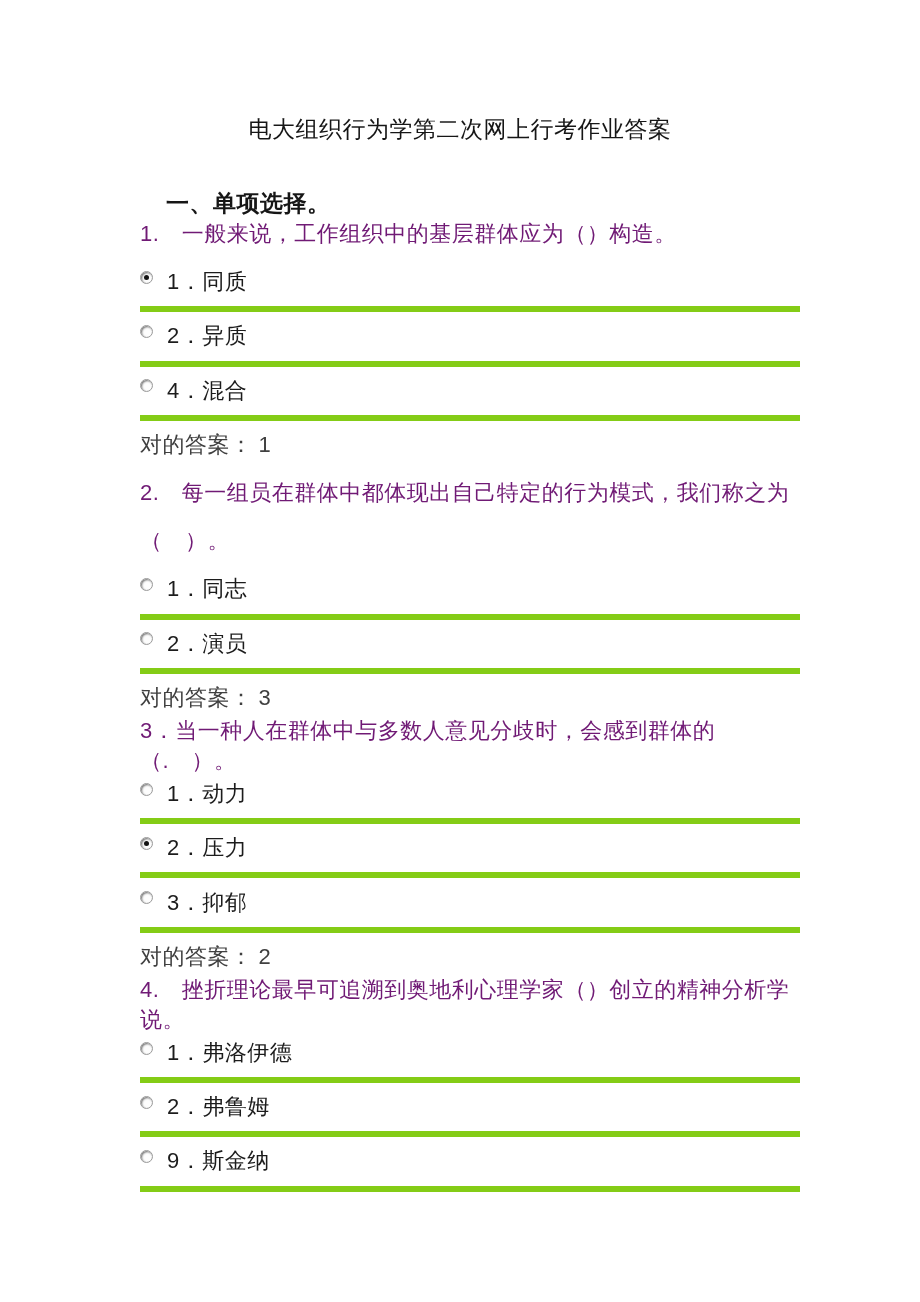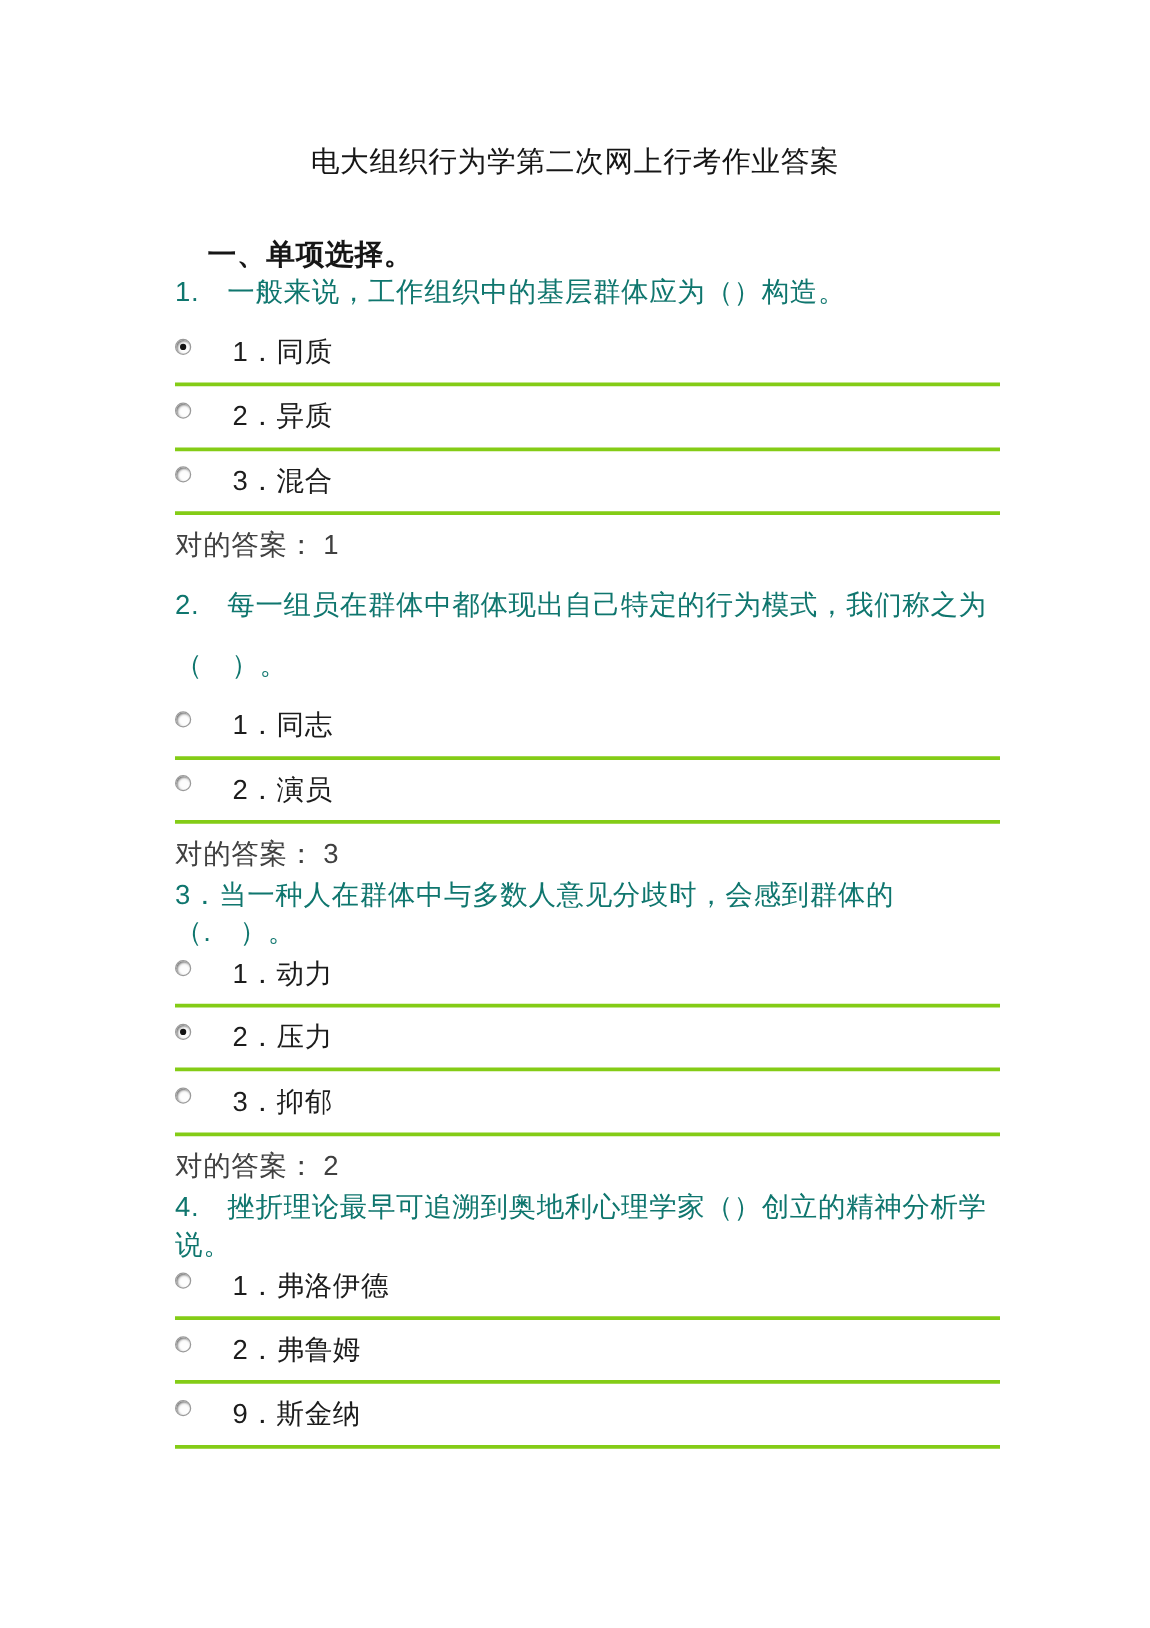--- a/index.html
+++ b/index.html
@@ -23,22 +23,22 @@
     letter-spacing:0.5px;
   }
   .content{
     position:absolute;top:210px;left:140px;width:660px;
   }
   .row{
     height:48.2px;
     display:flex;align-items:center;
     font-size:22px;
   }
-  .qtext{color:#0f766e;letter-spacing:0.5px;}
-  .opt{border-bottom:3px solid #84cc16;gap:19px;}
+  .qtext{color:#701a75;letter-spacing:0.5px;}
+  .opt{border-bottom:6px solid #84cc16;}
   .optlabel{margin-left:14px;color:#1c1c1c;letter-spacing:0.5px;}
   .radio{
     flex:none;width:13px;height:13px;border-radius:50%;
     background:#fdfdfd;border:1px solid #9a9a9a;
     box-shadow:inset 1px 1px 2px rgba(0,0,0,0.55), inset -1px -1px 1px rgba(255,255,255,0.95);
     position:relative;top:-5px;
     box-sizing:border-box;
   }
   .radio.checked::after{
     content:"";position:absolute;left:50%;top:50%;
@@ -61,21 +61,21 @@
     <label class="row opt">
       <span class="radio checked"></span>
       <span class="optlabel">1．同质</span>
     </label>
     <label class="row opt">
       <span class="radio"></span>
       <span class="optlabel">2．异质</span>
     </label>
     <label class="row opt">
       <span class="radio"></span>
-      <span class="optlabel">3．混合</span>
+      <span class="optlabel">4．混合</span>
     </label>
     <div class="row answer">
       <span>对的答案：</span>
       <span class="ansval">1</span>
     </div>
   </div>
 
   <div>
     <div class="row qtext">2.　每一组员在群体中都体现出自己特定的行为模式，我们称之为</div>
     <div class="row qtext">（　）。</div>

